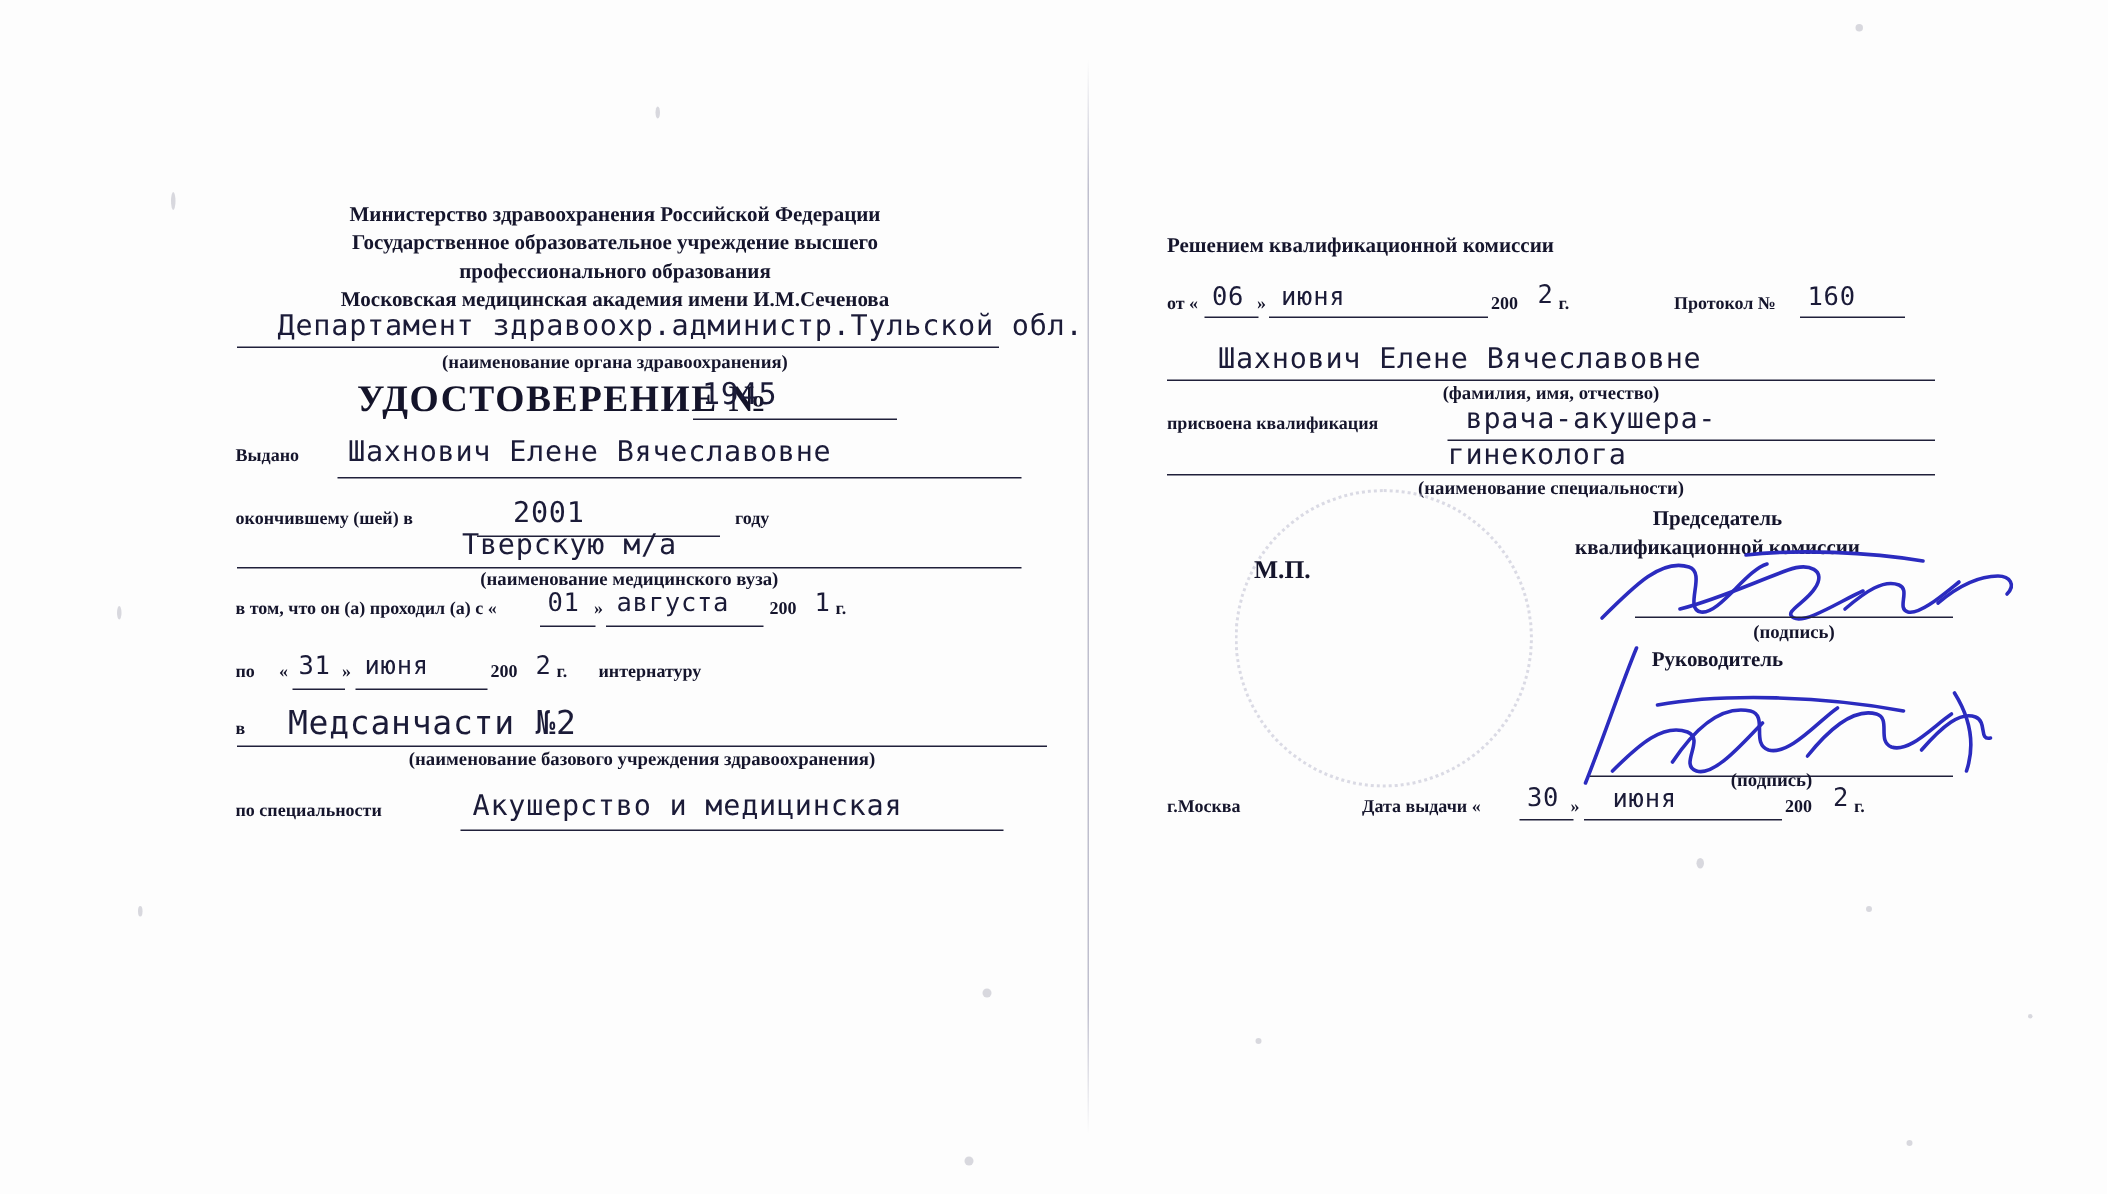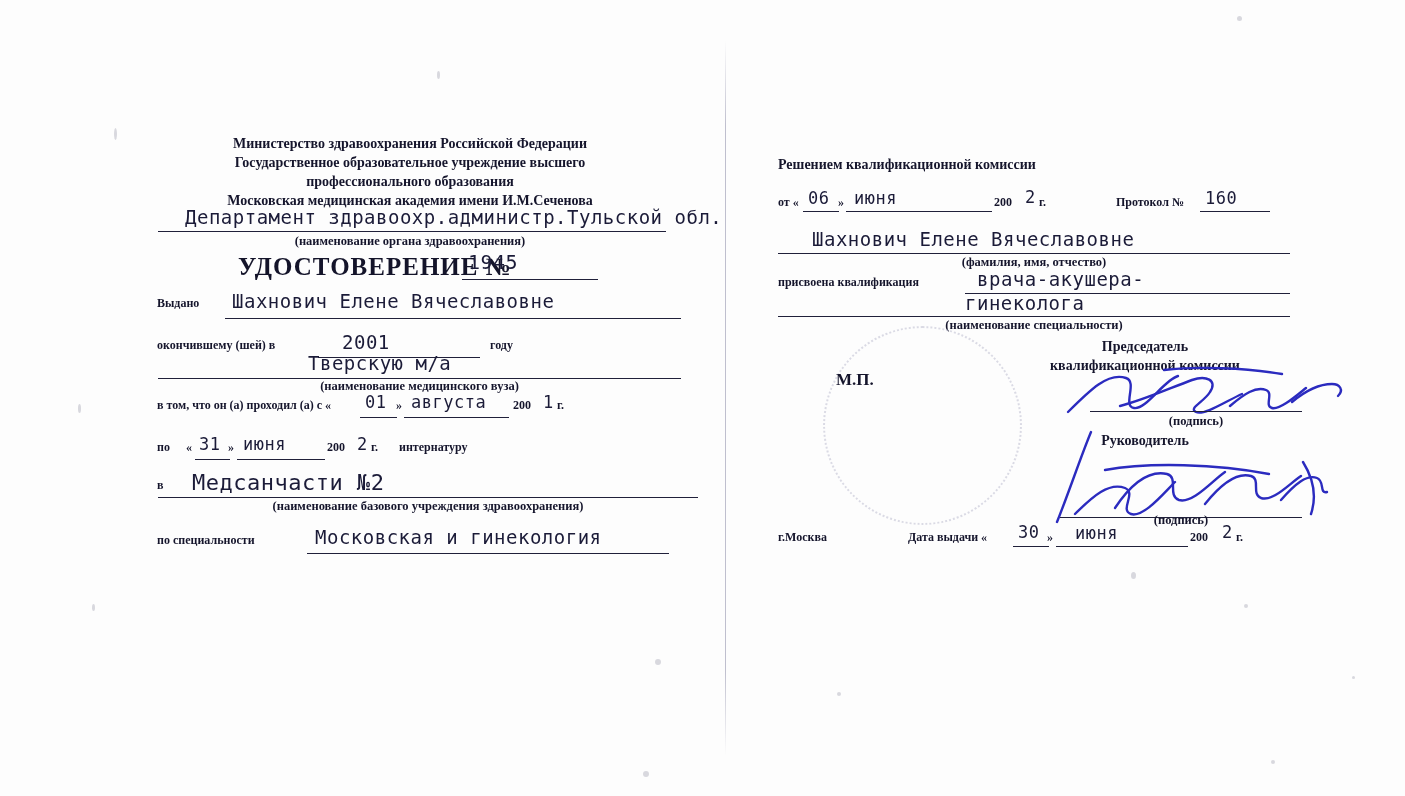--- a/index.html
+++ b/index.html
@@ -152,21 +152,21 @@
     <div class="t printed printed-md" style="left:399px; top:440px;">интернатуру</div>
     <div class="rule" style="left:195px; top:459px; width:35px;"></div>
     <div class="rule" style="left:237px; top:459px; width:88px;"></div>
 
     <div class="t printed printed-md" style="left:157px; top:478px;">в</div>
     <div class="t hand" style="left:192px; top:470px; font-size:22px;">Медсанчасти №2</div>
     <div class="rule" style="left:158px; top:497px; width:540px;"></div>
     <div class="t printed printed-xs center" style="left:158px; top:499px; width:540px;">(наименование базового учреждения здравоохранения)</div>
 
     <div class="t printed printed-md" style="left:157px; top:533px;">по специальности</div>
-    <div class="t hand" style="left:315px; top:526px; font-size:19px;">Московская и гинекология</div>
+    <div class="t hand" style="left:315px; top:526px; font-size:19px;">Акушерство и медицинская</div>
     <div class="rule" style="left:307px; top:553px; width:362px;"></div>
 
     <div class="t printed printed-sm" style="left:778px; top:157px;">Решением квалификационной комиссии</div>
 
     <div class="t printed printed-md" style="left:778px; top:195px;">от «</div>
     <div class="t hand" style="left:808px; top:188px;">06</div>
     <div class="t printed printed-md" style="left:838px; top:195px;">»</div>
     <div class="t hand" style="left:854px; top:188px;">июня</div>
     <div class="t printed printed-md" style="left:994px; top:195px;">200</div>
     <div class="t hand" style="left:1025px; top:187px;">2</div>

